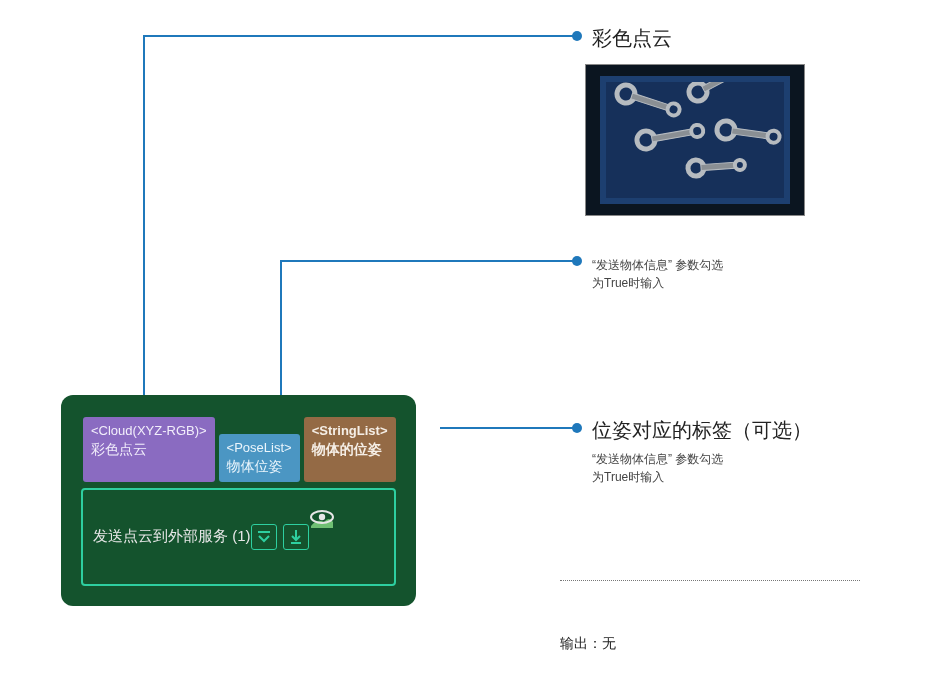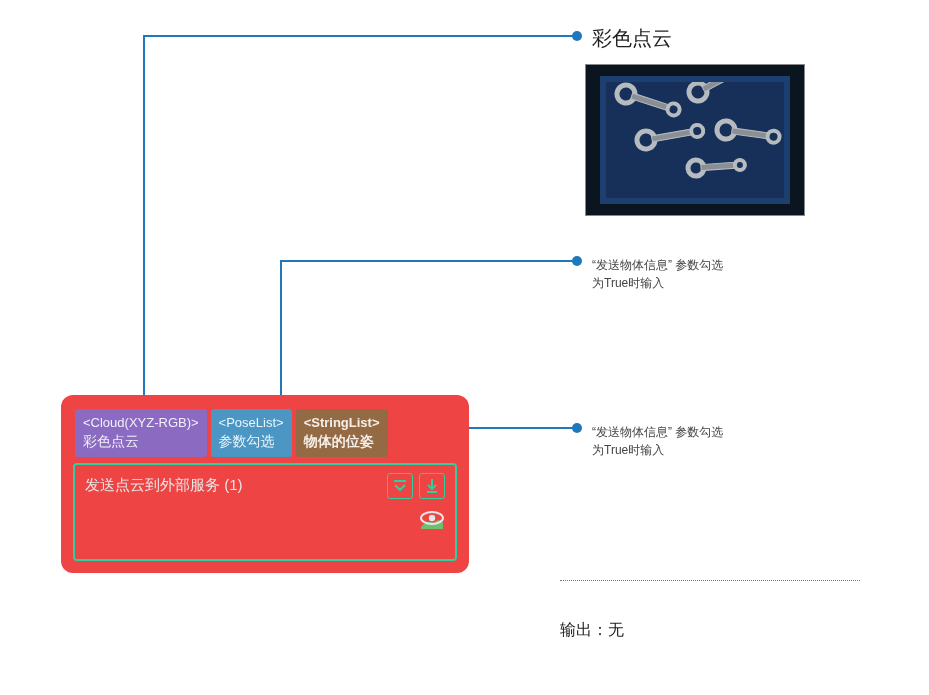--- a/index.html
+++ b/index.html
@@ -11,24 +11,24 @@
       width: 929px;
       height: 695px;
       background: #ffffff;
       font-family: "Microsoft YaHei", "PingFang SC", sans-serif;
       position: relative;
     }
     .node-container {
       position: absolute;
       left: 61px;
       top: 395px;
-      width: 408px;
-      background: #ef4444;
+      width: 355px;
+      background: #14532d;
       border-radius: 12px;
-      padding: 12px;
+      padding: 20px;
     }
     .ports-row {
       display: flex;
       gap: 4px;
       padding: 2px 2px 6px 2px;
     }
     .port {
       padding: 5px 8px;
       border-radius: 3px;
       font-size: 14px;
@@ -36,40 +36,41 @@
     }
     .port-purple {
       background: #8a6bc1;
       color: #f2eefb;
       flex: 0 0 auto;
     }
     .port-blue {
       background: #4b96c3;
       color: #eaf5fc;
       flex: 0 0 auto;
+      margin-top: 17px;
     }
     .port-brown {
       background: #946a45;
       color: #f5eee6;
       flex: 0 0 auto;
       font-weight: bold;
     }
     .port-type {
       font-size: 13px;
     }
     .port-name {
       font-size: 14px;
     }
     .node-body {
       border: 2px solid #2ecfa0;
       border-radius: 4px;
       padding: 8px 10px;
       min-height: 98px;
       display: flex;
-      flex-direction: column;
+      flex-direction: row;
     }
     .node-title-row {
       display: flex;
       justify-content: space-between;
       align-items: center;
     }
     .node-title {
       color: #e7e7e7;
       font-size: 15px;
     }
@@ -151,22 +152,22 @@
     .divider {
       position: absolute;
       left: 560px;
       top: 580px;
       width: 300px;
       border-top: 1px dotted #777;
     }
     .output-text {
       position: absolute;
       left: 560px;
-      top: 620px;
-      font-size: 16px;
+      top: 635px;
+      font-size: 14px;
       color: #222;
     }
 
     svg { display: block; }
   </style>
 </head>
 <body>
 
 <div class="connector" style="left:143px; top:35px; width:2px; height:372px;"></div>
 
@@ -185,20 +186,21 @@
 </div>
 
 <div class="annotation" style="left:592px; top:250px;">
   <div class="annotation-sub">
     <div>“发送物体信息” 参数勾选</div>
     <div>为True时输入</div>
   </div>
 </div>
 
 <div class="annotation" style="left:592px; top:417px;">
+  <div>位姿对应的标签（可选）</div>
   <div class="annotation-sub">
     <div>“发送物体信息” 参数勾选</div>
     <div>为True时输入</div>
   </div>
 </div>
 
 <div class="preview-image">
   <div class="bin">
     <svg width="178" height="116" viewBox="0 0 178 116">
       <g fill="#8a8f94" stroke="#b6bbc0" stroke-width="1">
@@ -233,21 +235,21 @@
 </div>
 
 <div class="node-container">
   <div class="ports-row">
     <div class="port port-purple">
       <div class="port-type">&lt;Cloud(XYZ-RGB)&gt;</div>
       <div class="port-name">彩色点云</div>
     </div>
     <div class="port port-blue">
       <div class="port-type">&lt;PoseList&gt;</div>
-      <div class="port-name">参数勾选</div>
+      <div class="port-name">物体位姿</div>
     </div>
     <div class="port port-brown">
       <div class="port-type">&lt;StringList&gt;</div>
       <div class="port-name">物体的位姿</div>
     </div>
   </div>
 
   <div class="node-body">
     <div class="node-title-row">
       <div class="node-title">发送点云到外部服务 (1)</div>

